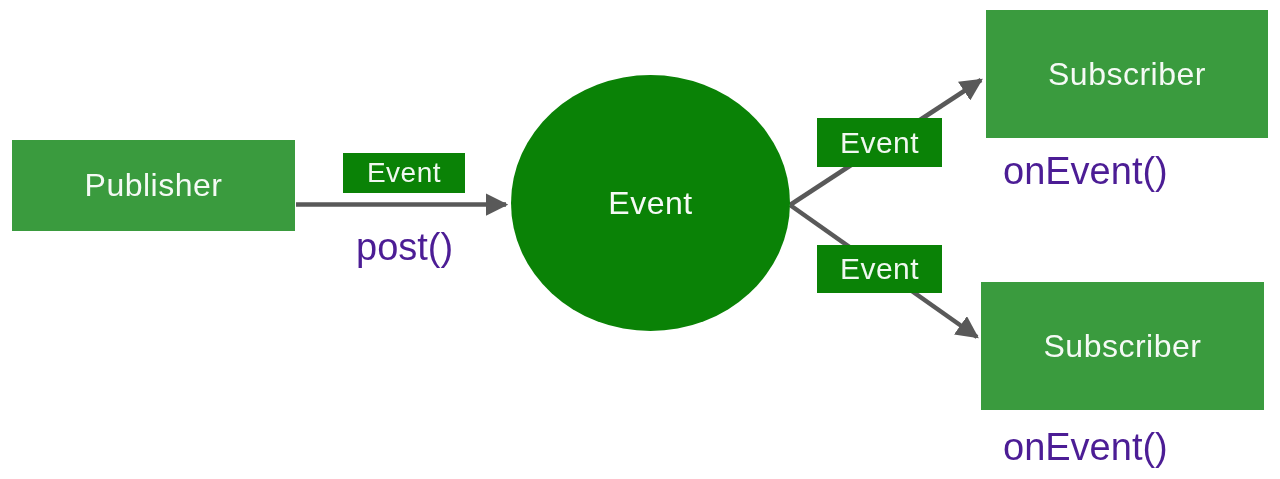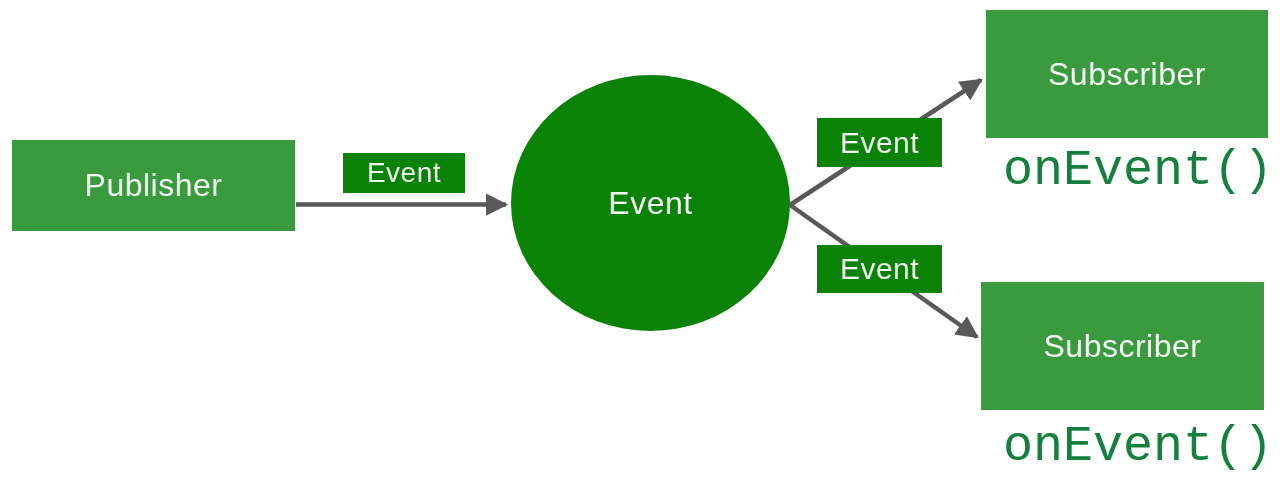--- a/index.html
+++ b/index.html
@@ -62,26 +62,25 @@
   #event-label-left   { left: 343px; top: 153px; width: 122px; height: 40px; font-size: 28px; }
   #event-label-top    { left: 817px; top: 118px; width: 125px; height: 49px; font-size: 30px; }
   #event-label-bottom { left: 817px; top: 245px; width: 125px; height: 48px; font-size: 30px; }
 
   #publisher-box        { left: 12px;  top: 140px; width: 283px; height: 91px; }
   #subscriber-top-box   { left: 986px; top: 10px;  width: 282px; height: 128px; }
   #subscriber-bottom-box{ left: 981px; top: 282px; width: 283px; height: 128px; }
 
   .method-label {
     position: absolute;
-    color: #15803d;
-    font-size: 50px;
+    color: #4c1d95;
+    font-size: 38px;
     font-weight: 300;
     line-height: 46px;
     white-space: nowrap;
-    font-family: Liberation Mono, monospace;
   }
   #post-label            { left: 356px;  top: 224px; }
   #onevent-top-label     { left: 1003px; top: 148px; }
   #onevent-bottom-label  { left: 1003px; top: 424px; }
 </style>
 </head>
 <body>
 
 <div id="stage">
 
@@ -111,18 +110,19 @@
   <div class="node-box" id="subscriber-bottom-box">
     <span>Subscriber</span>
   </div>
 
   <div class="event-label" id="event-label-left">Event</div>
 
   <div class="event-label" id="event-label-top">Event</div>
 
   <div class="event-label" id="event-label-bottom">Event</div>
 
+  <div class="method-label" id="post-label">post()</div>
 
   <div class="method-label" id="onevent-top-label">onEvent()</div>
 
   <div class="method-label" id="onevent-bottom-label">onEvent()</div>
 
 </div>
 
 </body></html>

